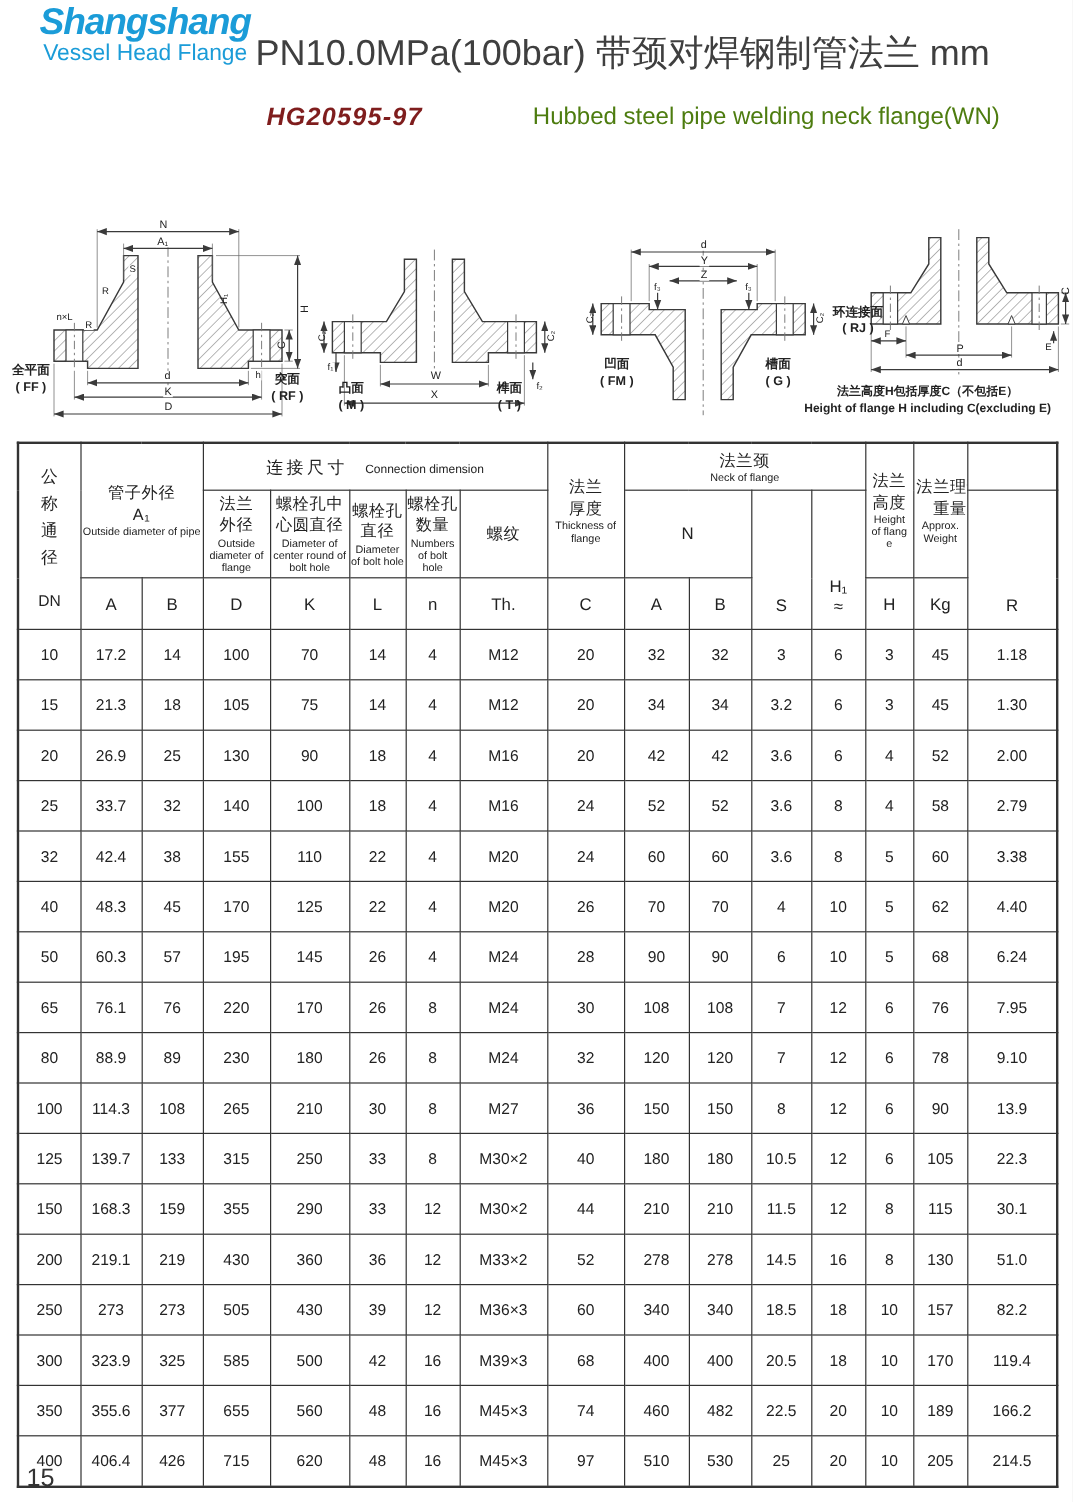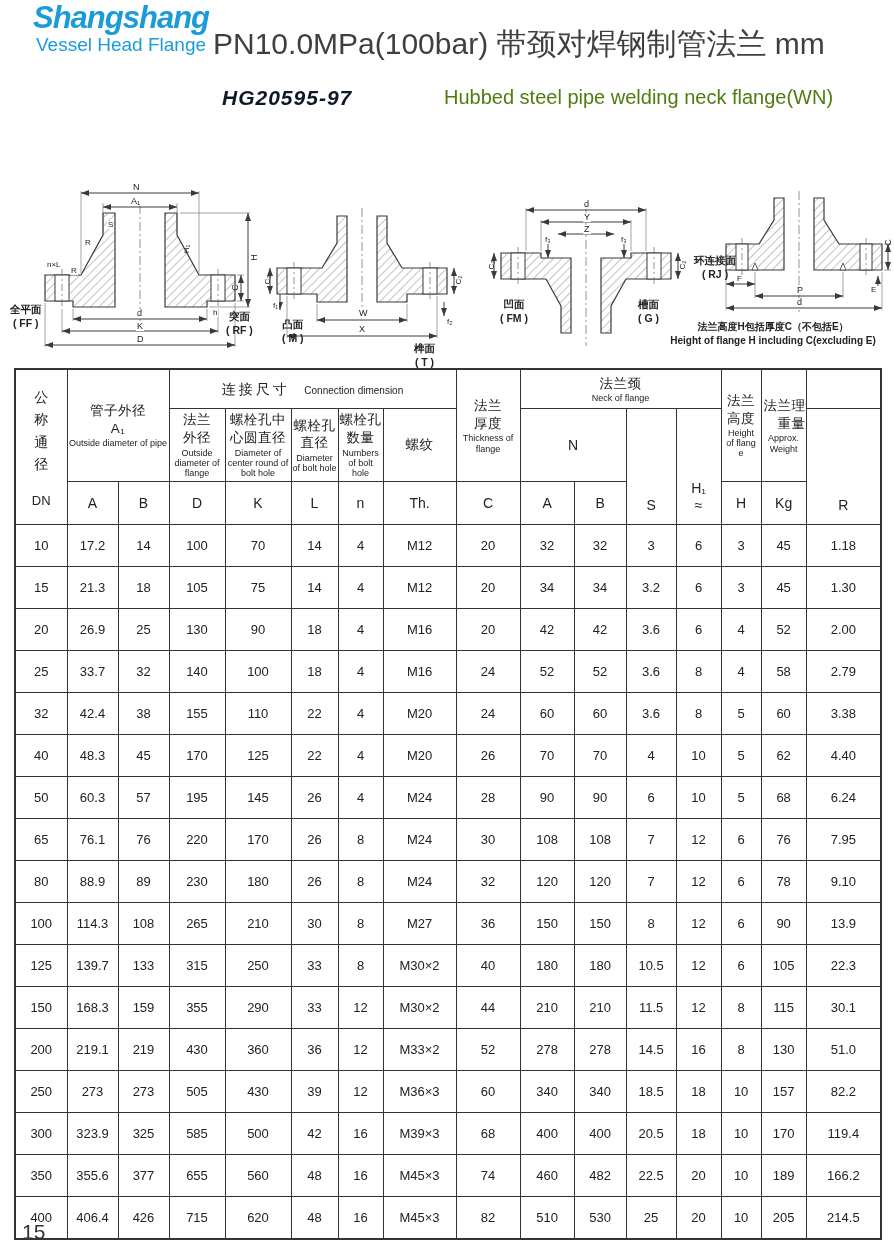--- a/index.html
+++ b/index.html
@@ -9,21 +9,21 @@
     font-family:"Liberation Sans", sans-serif; color:#222;
   }
   
   .logo { position:absolute; left:26px; top:2px; width:190px; text-align:center; }
   .logo-main {
     font-size:31px; font-weight:bold; font-style:italic; color:#1b9cd8;
     letter-spacing:-1px; line-height:1.05; white-space:nowrap;
   }
   .logo-sub { font-size:19px; color:#1b9cd8; letter-spacing:0; line-height:1.1; white-space:nowrap; }
   .doc-title { position:absolute; left:213px; top:24px; font-size:30px; color:#3f3f3f; white-space:nowrap; }
-  .doc-standard { position:absolute; left:222px; top:86px; font-size:21px; font-weight:bold; font-style:italic; color:#0f172a; letter-spacing:1px; }
+  .doc-standard { position:absolute; left:222px; top:86px; font-size:21px; font-weight:bold; font-style:italic; color:#7f1d1d; letter-spacing:1px; }
   .doc-subtitle { position:absolute; left:444px; top:86px; font-size:20px; color:#4d7c0f; white-space:nowrap; }
   
   .diag { position:absolute; }
   .diag svg { position:absolute; left:0; top:0; }
   .dim { position:absolute; font-size:9px; color:#222; line-height:1; background:#fff; padding:0 1px; white-space:nowrap; }
   .dim.rot { transform:rotate(-90deg); background:transparent; }
   .dim.sm { font-size:8px; }
   .face { position:absolute; font-size:10.5px; font-weight:bold; color:#222; text-align:center; line-height:1.3; white-space:nowrap; }
   .diag-note { position:absolute; left:652px; top:320px; width:242px; text-align:center; color:#222; }
   .diag-note .cn { font-size:10px; font-weight:bold; line-height:1.35; }
@@ -170,21 +170,21 @@
     <span class="dim sm rot" style="left:1px;top:78px;">C₂</span>
     <span class="dim sm" style="left:10px;top:104px;">f₁</span>
     <span class="dim" style="left:96px;top:111px;">W</span>
     <span class="dim" style="left:96px;top:127px;">X</span>
     <span class="dim sm" style="left:184px;top:120px;">f₂</span>
     <span class="dim sm rot" style="left:192px;top:78px;">C₂</span>
     <div class="face" style="left:20px;top:120px;">
       <div>凸面</div>
         <div>( M )</div>
     </div>
-    <div class="face" style="left:152px;top:120px;margin-top:24px;">
+    <div class="face" style="left:152px;top:120px;">
       <div>榫面</div>
         <div>( T )</div>
     </div>
   </div>
 
   <div class="diag" style="left:486px;top:198px;width:200px;height:158px;">
     <svg width="200" height="158" viewBox="0 0 200 158">
       <defs>
         <pattern id="ht3" width="6" height="6" patternTransform="rotate(45)" patternUnits="userSpaceOnUse">
           <line x1="0" y1="0" x2="0" y2="6" stroke="#888" stroke-width="1"></line>
@@ -680,21 +680,21 @@
         </tr>
         <tr>
           <td>400</td>
           <td>406.4</td>
           <td>426</td>
           <td>715</td>
           <td>620</td>
           <td>48</td>
           <td>16</td>
           <td>M45×3</td>
-          <td>82</td>
+          <td>97</td>
           <td>510</td>
           <td>530</td>
           <td>25</td>
           <td>20</td>
           <td>10</td>
           <td>205</td>
           <td>214.5</td>
         </tr>
       </tbody>
   </table>

